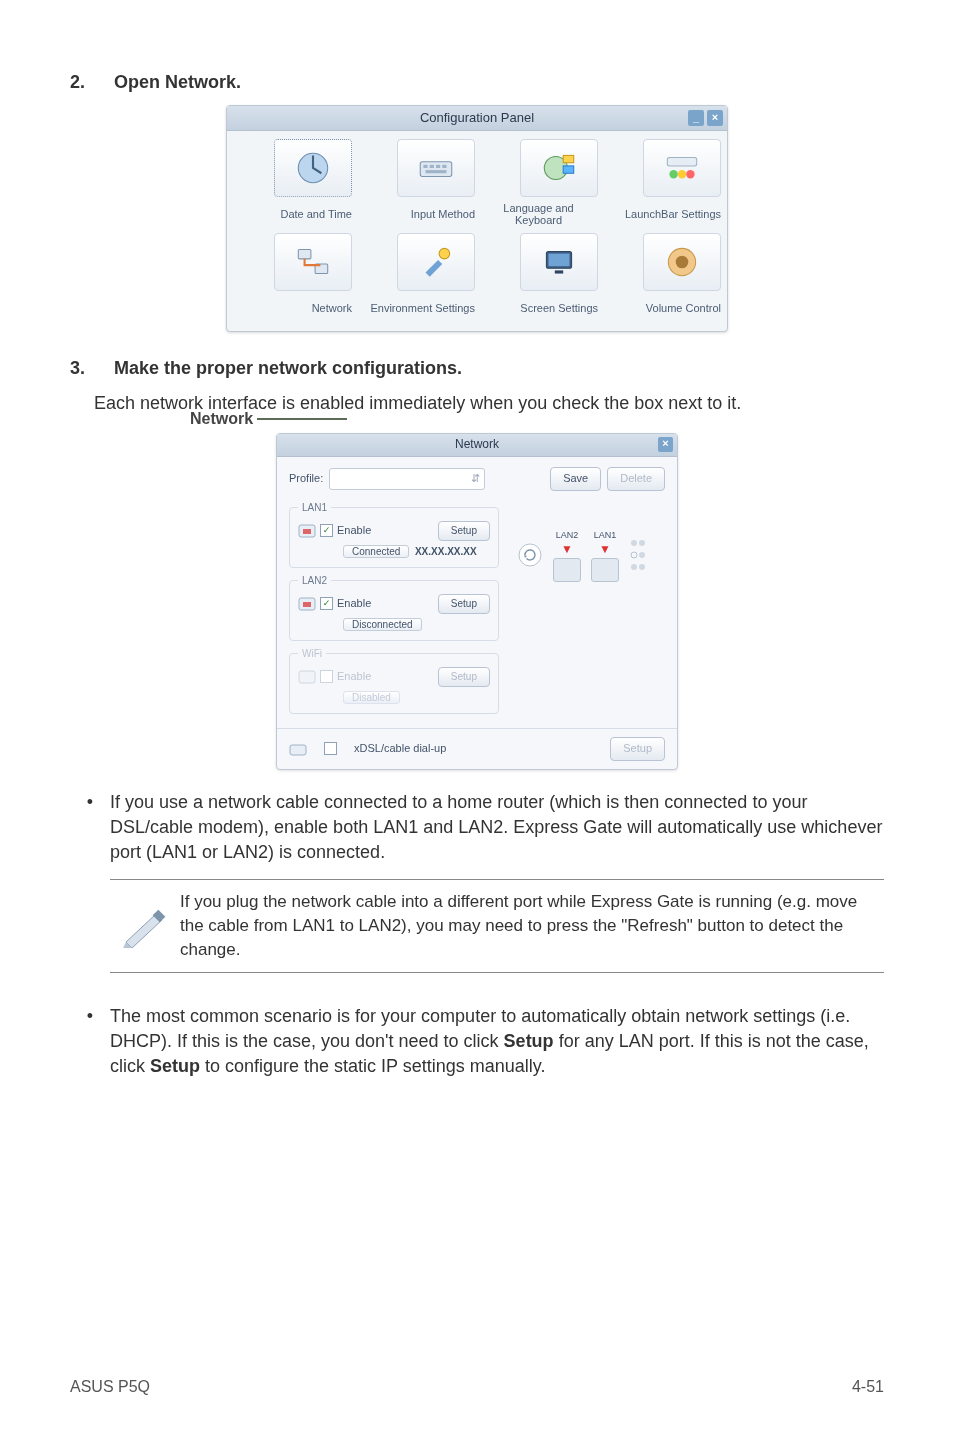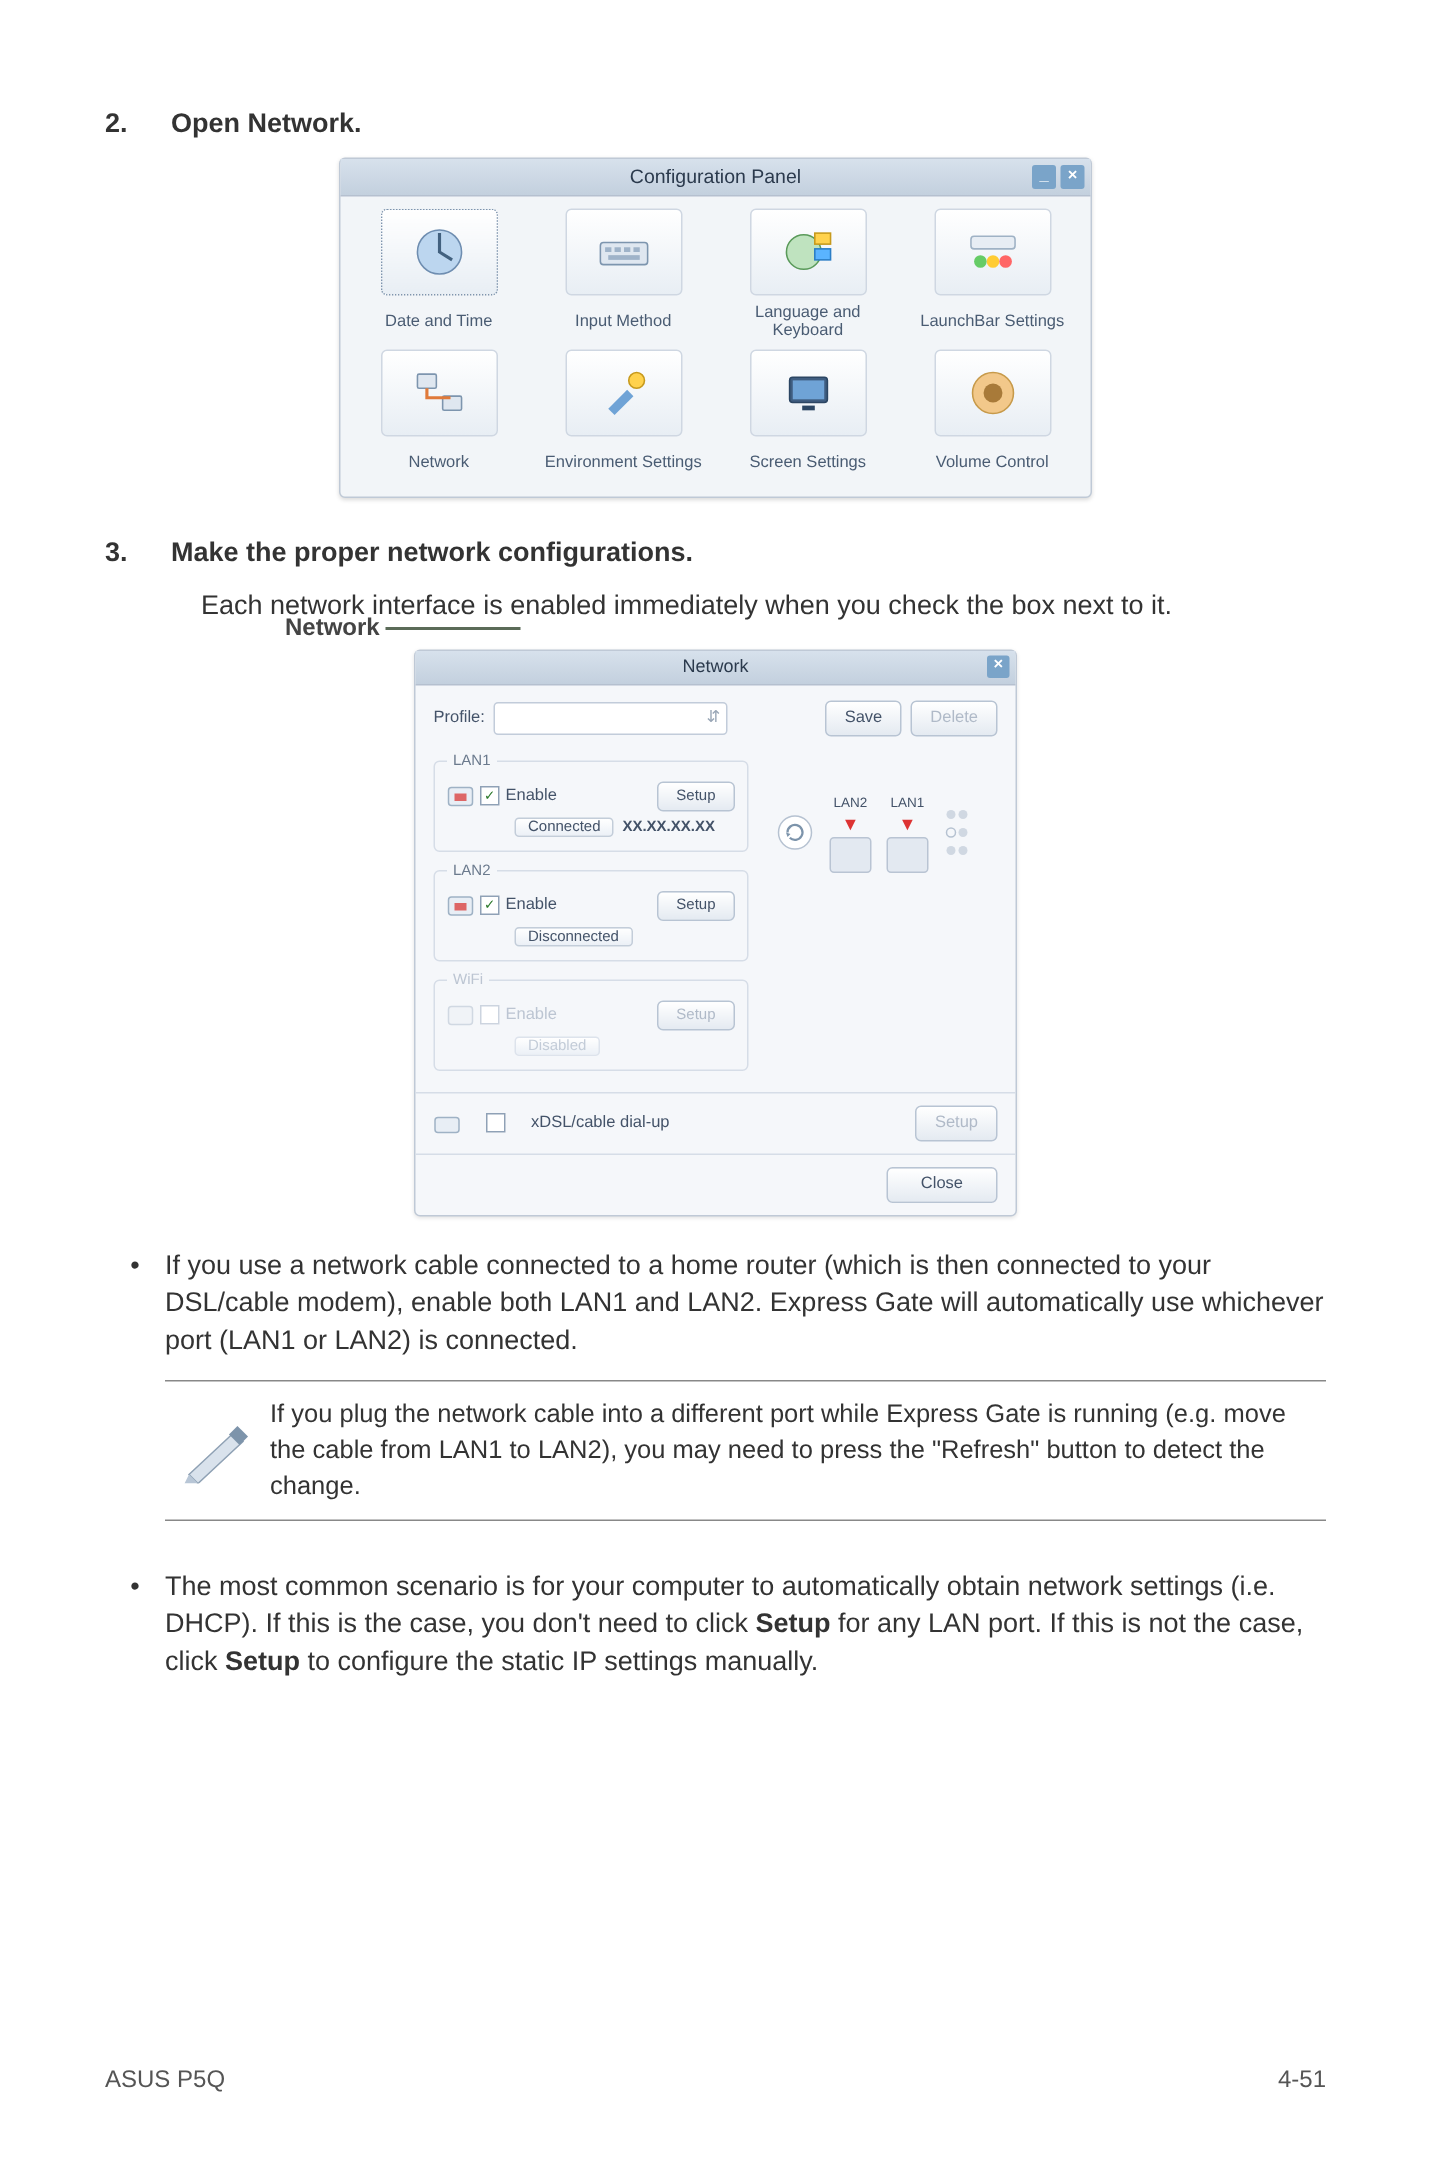--- a/index.html
+++ b/index.html
@@ -22,21 +22,21 @@
     margin-bottom: 10px;
   }
   .step-num {
     width: 44px;
     font-weight: bold;
   }
   .step-text {
     font-weight: bold;
   }
   .body-block {
-    margin-left: 64px;
+    margin-left: 24px;
   }
   .body-block p {
     margin: 6px 0 16px 0;
   }
 
   
   .config-panel {
     width: 500px;
     margin: 10px auto 24px auto;
     border: 1px solid #bfc9d6;
@@ -74,21 +74,21 @@
   }
   .cp-grid {
     display: grid;
     grid-template-columns: repeat(4, 1fr);
     padding: 8px 6px 10px 6px;
     gap: 6px 4px;
   }
   .cp-cell {
     display: flex;
     flex-direction: column;
-    align-items: center;
+    align-items: flex-end;
     text-align: center;
   }
   .cp-iconbox {
     width: 76px; height: 56px;
     border: 1px solid #cfd7e2;
     background: linear-gradient(#ffffff,#e8eef4);
     border-radius: 4px;
     display:flex; align-items:center; justify-content:center;
     margin-bottom: 4px;
   }
@@ -453,23 +453,20 @@
     <div class="nd-bottom">
       <div style="display:flex;align-items:center;gap:17px;">
         <svg width="18" height="16" viewBox="0 0 18 16">
             <rect x="1" y="4" width="16" height="10" rx="2" fill="#e8eef5" stroke="#9fb2c5"></rect>
           </svg>
         <span class="fs-chk" style="background:#fff;"></span>
         <span>xDSL/cable dial-up</span>
       </div>
       <span class="nd-btn disabled">Setup</span>
     </div>
-    <div class="nd-footer">
-      <span class="nd-btn" style="padding:0 22px;">Close</span>
-    </div>
   </div>
 
   <div class="bullet-block">
     <div class="bullet-dot">•</div>
     <div class="bullet-text">If you use a network cable connected to a home router (which is then connected to your DSL/cable modem), enable both LAN1 and LAN2. Express Gate  will automatically use whichever port (LAN1 or LAN2) is connected.</div>
   </div>
 
   <div class="note-wrap">
     <div class="note-iconcell">
       <svg width="50" height="44" viewBox="0 0 50 44">

